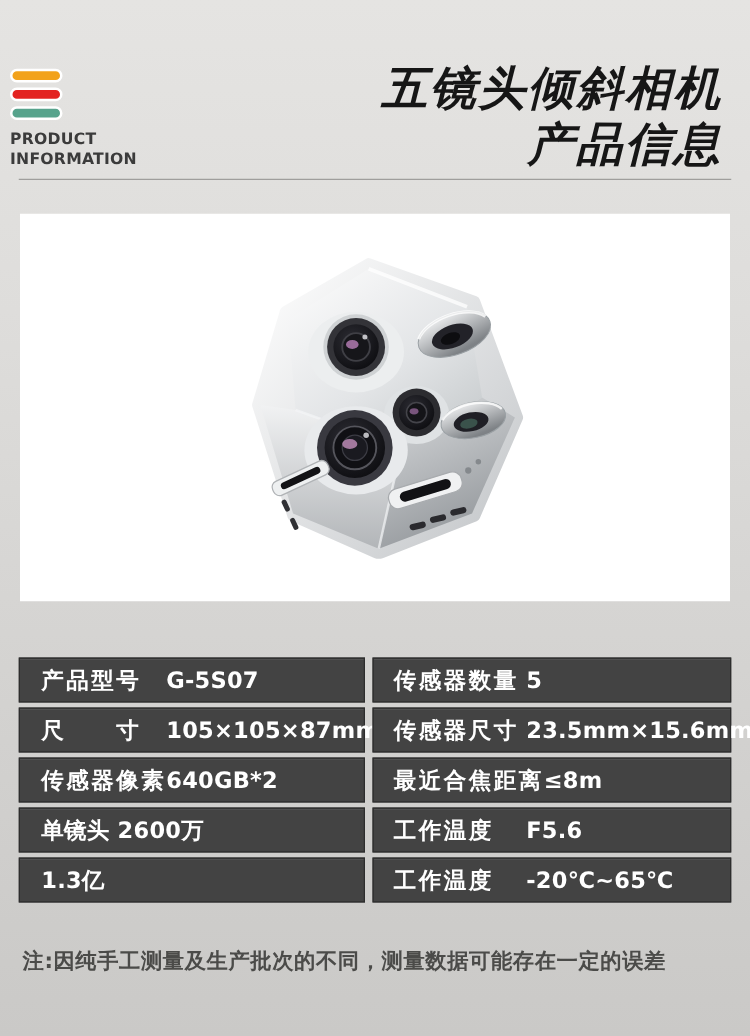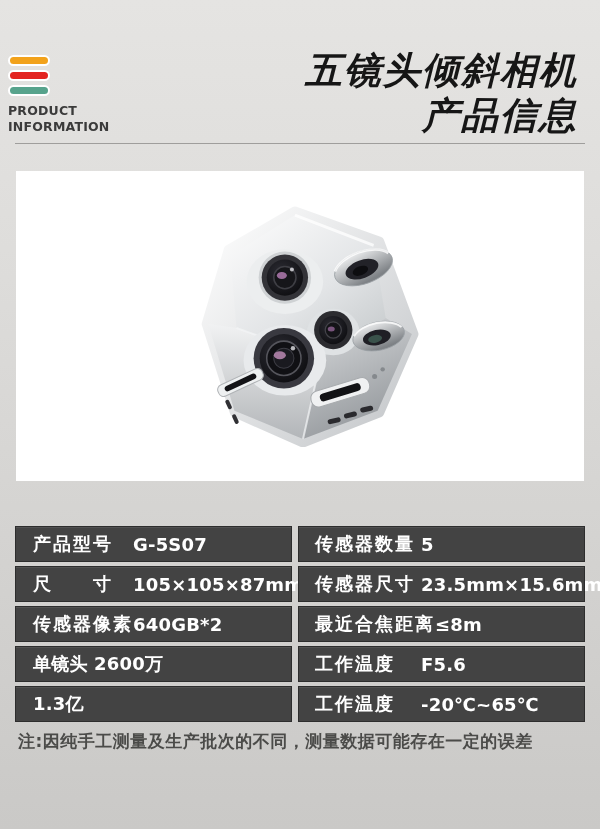--- a/index.html
+++ b/index.html
@@ -28,21 +28,21 @@
     display:flex;align-items:center;color:#ffffff;font-size:18px;
     box-shadow:inset 0 1px 0 rgba(255,255,255,.08);
   }
   .cell-l{width:277px;padding-left:17px;}
   .cell-r{width:287px;padding-left:16px;}
   .lbl{font-weight:700;letter-spacing:2px;white-space:pre;}
   .cell-l .lbl{min-width:100px;}
   .cell-r .lbl{min-width:106px;}
   .val{font-weight:600;letter-spacing:.2px;white-space:pre;text-align:center;}
   
-  .footnote{position:absolute;left:18px;top:730px;font-size:17px;font-weight:600;color:#4b4b49;letter-spacing:.5px;}
+  .footnote{position:absolute;left:18px;top:757px;font-size:17px;font-weight:600;color:#4b4b49;letter-spacing:.5px;}
 </style>
 </head>
 <body>
 
 <div class="page">
 
   <div class="logo">
     <div class="pill" style="background: rgb(242, 162, 27);"></div>
     <div class="pill" style="background: rgb(227, 35, 32);"></div>
     <div class="pill" style="background: rgb(87, 163, 140);"></div>

